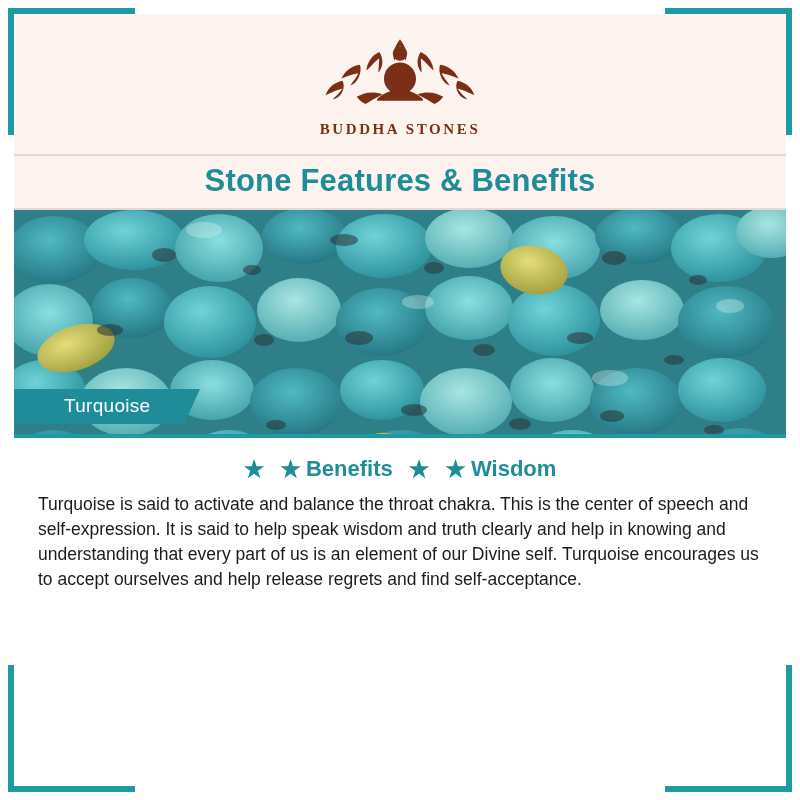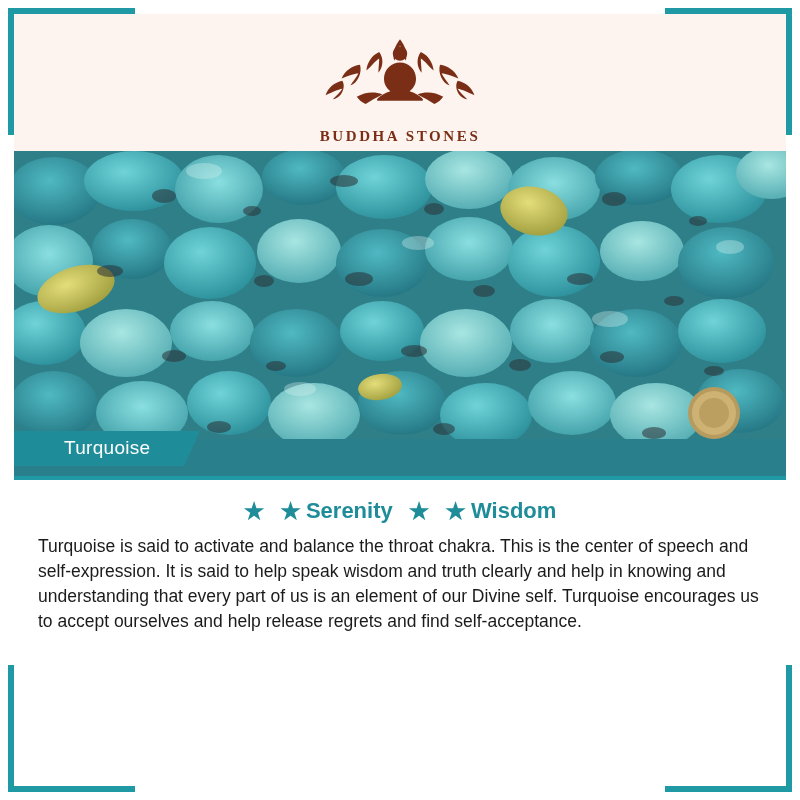--- a/index.html
+++ b/index.html
@@ -56,21 +56,21 @@
     display: flex;
     flex-direction: column;
     align-items: center;
   }
   .logo-mark {
     width: 160px;
     height: 88px;
     display: block;
   }
   .brand {
-    margin-top: 12px;
+    margin-top: 5px;
     font-size: 15px;
     letter-spacing: 2.6px;
     color: #7a2e15;
     font-family: "Liberation Serif", serif;
     font-weight: 700;
   }
 
   
   .title-bar {
     margin-top: 10px;
@@ -86,21 +86,21 @@
     font-weight: 700;
     color: #1e8d99;
     letter-spacing: 0.2px;
     font-family: "Liberation Sans", sans-serif;
   }
 
   
   .hero {
     position: relative;
     width: 100%;
-    height: 325px;
+    height: 224px;
     overflow: hidden;
     background: #2a7f8c;
   }
   .hero-canvas {
     position: absolute;
     inset: 0;
     display: block;
   }
   .stone-label {
     position: absolute;
@@ -203,20 +203,23 @@
               <path d="M172 66 c10 2 18 9 21 18 c-9 -4 -15 -7 -21 -8 c3 5 8 9 12 13 c-10 -1 -17 -14 -12 -23 z"></path>
 
               <path d="M46 86 c10 -6 22 -7 32 -3 c-8 4 -15 8 -21 12 c-5 -2 -8 -5 -11 -9 z"></path>
               <path d="M154 86 c-10 -6 -22 -7 -32 -3 c8 4 15 8 21 12 c5 -2 8 -5 11 -9 z"></path>
             </g>
           </svg>
           <div class="brand">BUDDHA STONES</div>
         </div>
       </div>
 
+      <div class="title-bar">
+        <h1>Stone Features &amp; Benefits</h1>
+      </div>
 
       <div class="hero">
         <svg class="hero-canvas" viewBox="0 0 772 288" preserveAspectRatio="none">
           <defs>
             <radialGradient id="g1" cx="40%" cy="35%" r="70%">
               <stop offset="0%" stop-color="#6fd3d8"></stop>
               <stop offset="100%" stop-color="#2b8f9b"></stop>
             </radialGradient>
             <radialGradient id="g2" cx="50%" cy="40%" r="70%">
               <stop offset="0%" stop-color="#8adfe0"></stop>
@@ -324,21 +327,21 @@
         <div class="stone-label">Turquoise</div>
       </div>
 
       <div class="benefits-band">
         <div class="benefits">
           <div class="benefit">
             <span class="star">★</span>
           </div>
           <div class="benefit">
             <span class="star">★</span>
-            <span>Serenity</span>
+            <span>Benefits</span>
           </div>
           <div class="benefit">
             <span class="star">★</span>
           </div>
           <div class="benefit">
             <span class="star">★</span>
             <span>Wisdom</span>
           </div>
         </div>
 

